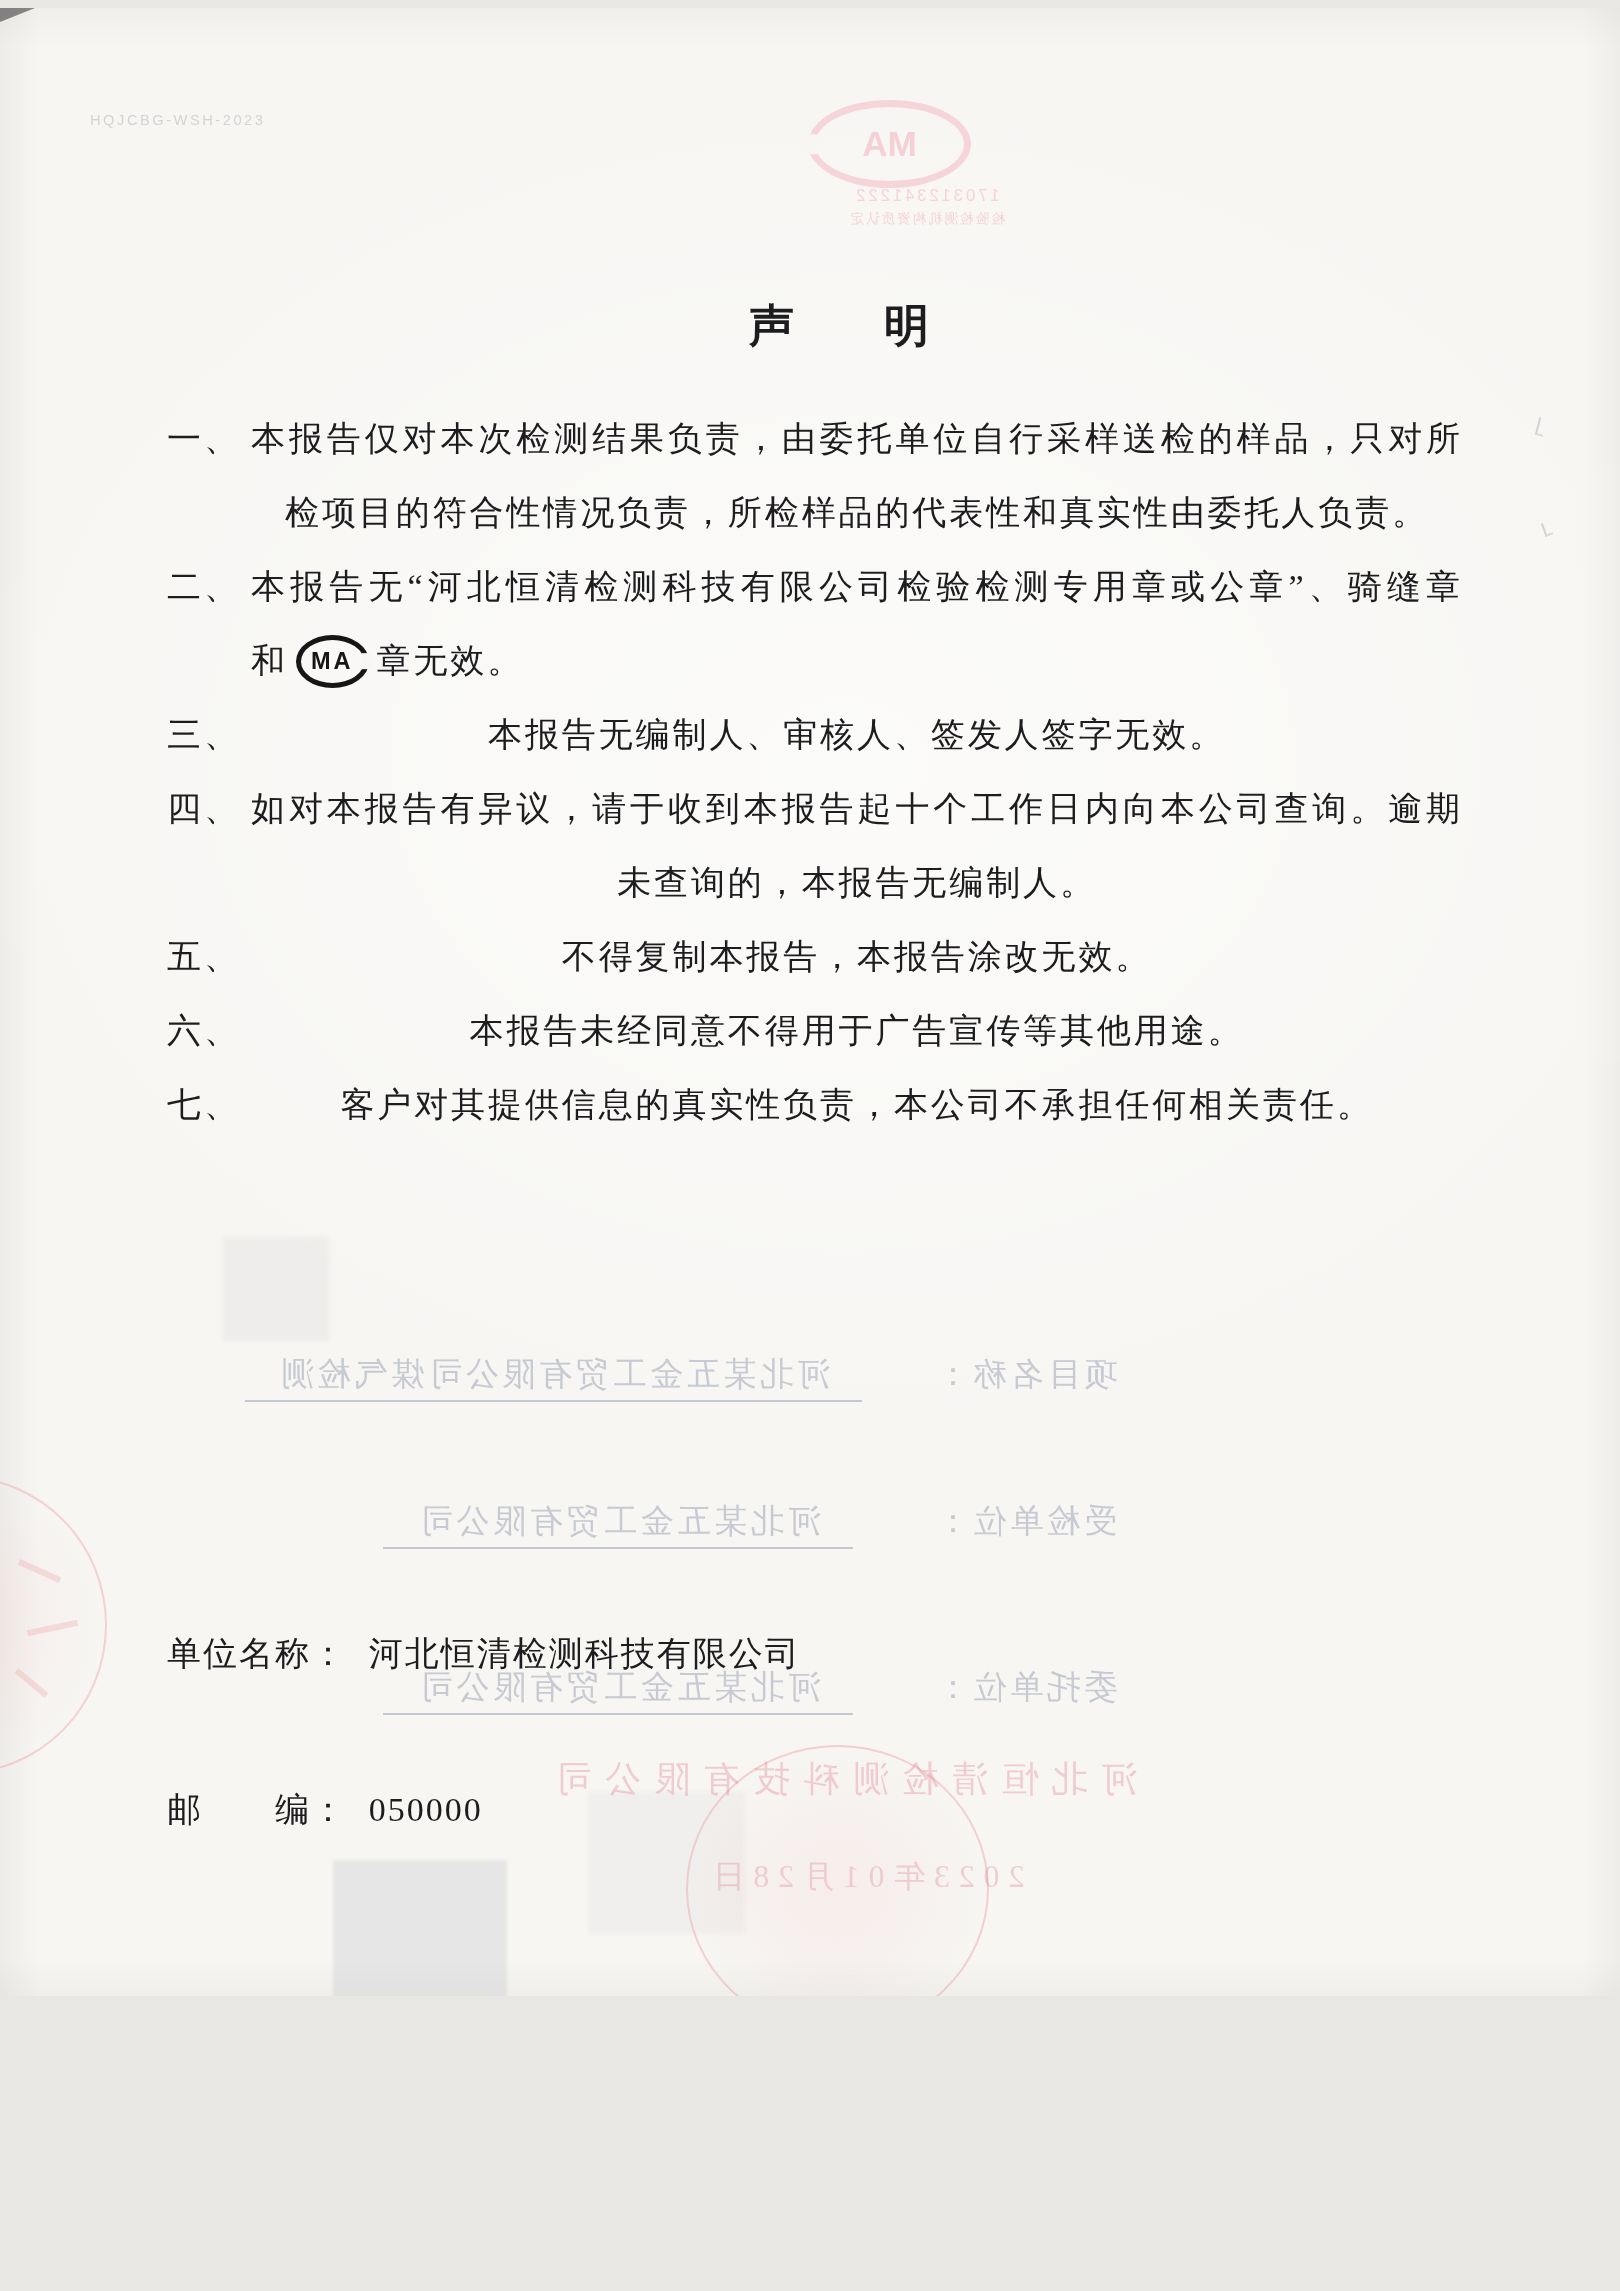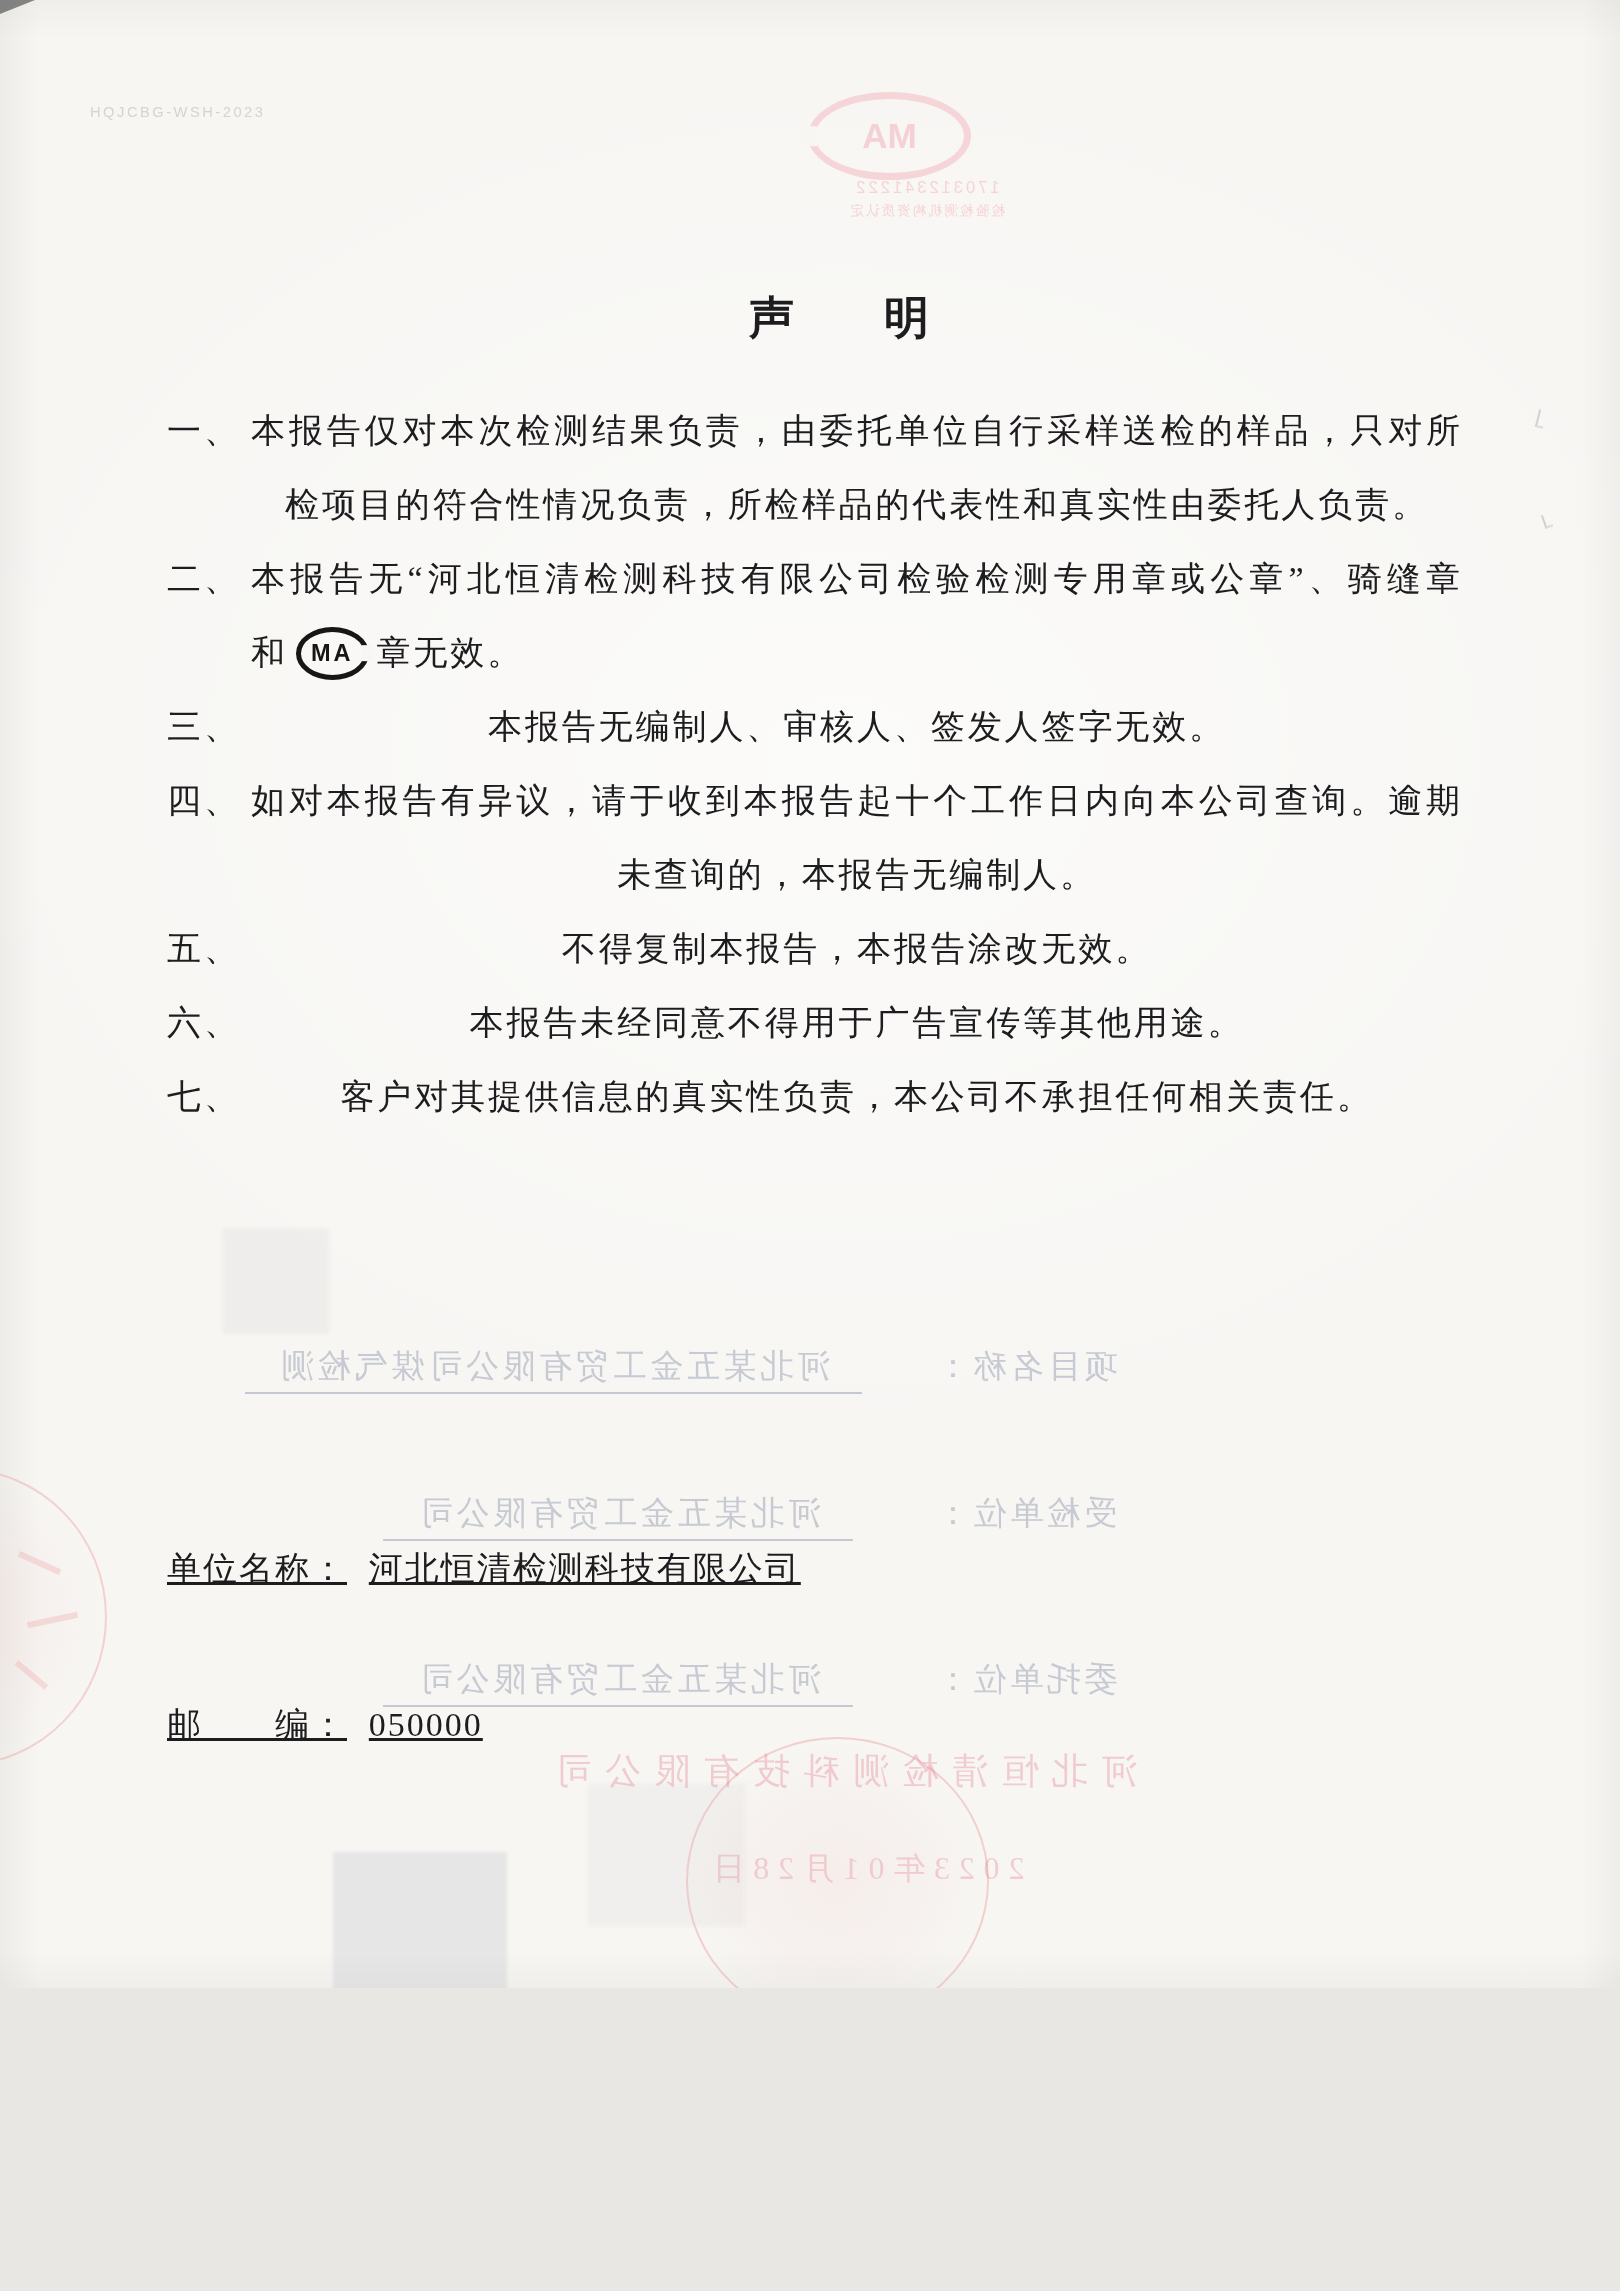--- a/index.html
+++ b/index.html
@@ -1,19 +1,19 @@
 <!DOCTYPE html>
 <html><head>
 <meta charset="utf-8">
 <style>
   html,body{margin:0;padding:0;background:#e9e7e3;}
   .page{
     position:relative;
     width:1620px;height:1988px;
-    margin:0 auto;
+    margin:8px auto;
     overflow:hidden;
     font-family:"Liberation Serif","DejaVu Serif",serif;
     color:#1d1d1f;
     background:
       radial-gradient(1274px 980px at 52% 38%, rgba(255,255,255,.55), rgba(255,255,255,0) 72%),
       linear-gradient(90deg, rgba(0,0,0,.04), rgba(0,0,0,0) 2.5%, rgba(0,0,0,0) 97.5%, rgba(0,0,0,.035)),
       linear-gradient(180deg, rgba(0,0,0,.03), rgba(0,0,0,0) 2%, rgba(0,0,0,0) 98%, rgba(0,0,0,.03)),
       #f7f6f3;
   }
   
@@ -65,21 +65,21 @@
   .bt-rowA{left:245px;top:1341px;width:872px;}
   .bt-rowA .bt-label{width:186px;margin-right:69px;}
   .bt-rowA .bt-value{width:617px;}
   .bt-rowB{left:382px;top:1488px;width:735px;}
   .bt-rowB .bt-label{width:186px;margin-right:78px;}
   .bt-rowB .bt-value{width:470px;}
   .bt-rowC{left:382px;top:1654px;width:735px;}
   .bt-rowC .bt-label{width:186px;margin-right:78px;}
   .bt-rowC .bt-value{width:470px;}
   
-  .contact{position:absolute;left:167px;top:1530px;width:1176px;text-decoration:underline;}
+  .contact{position:absolute;left:167px;top:1607px;width:1176px;}
   .c-row{display:flex;height:78px;line-height:78px;font-size:34px;letter-spacing:2px;}
   .c-label{flex:0 0 194px;}
   .c-value{flex:1;margin-left:7.8px;white-space:nowrap;}
   
   .bt-company{position:absolute;left:0;right:0;top:1747px;text-align:center;
     transform:scaleX(-1) translateX(-29px);
     font-size:36px;letter-spacing:13.7px;color:rgba(230,140,152,.40);}
   .bt-date{position:absolute;left:0;right:0;top:1847px;text-align:center;
     transform:scaleX(-1) translateX(-54px);
     font-size:32px;letter-spacing:8.8px;color:rgba(230,140,152,.38);}

